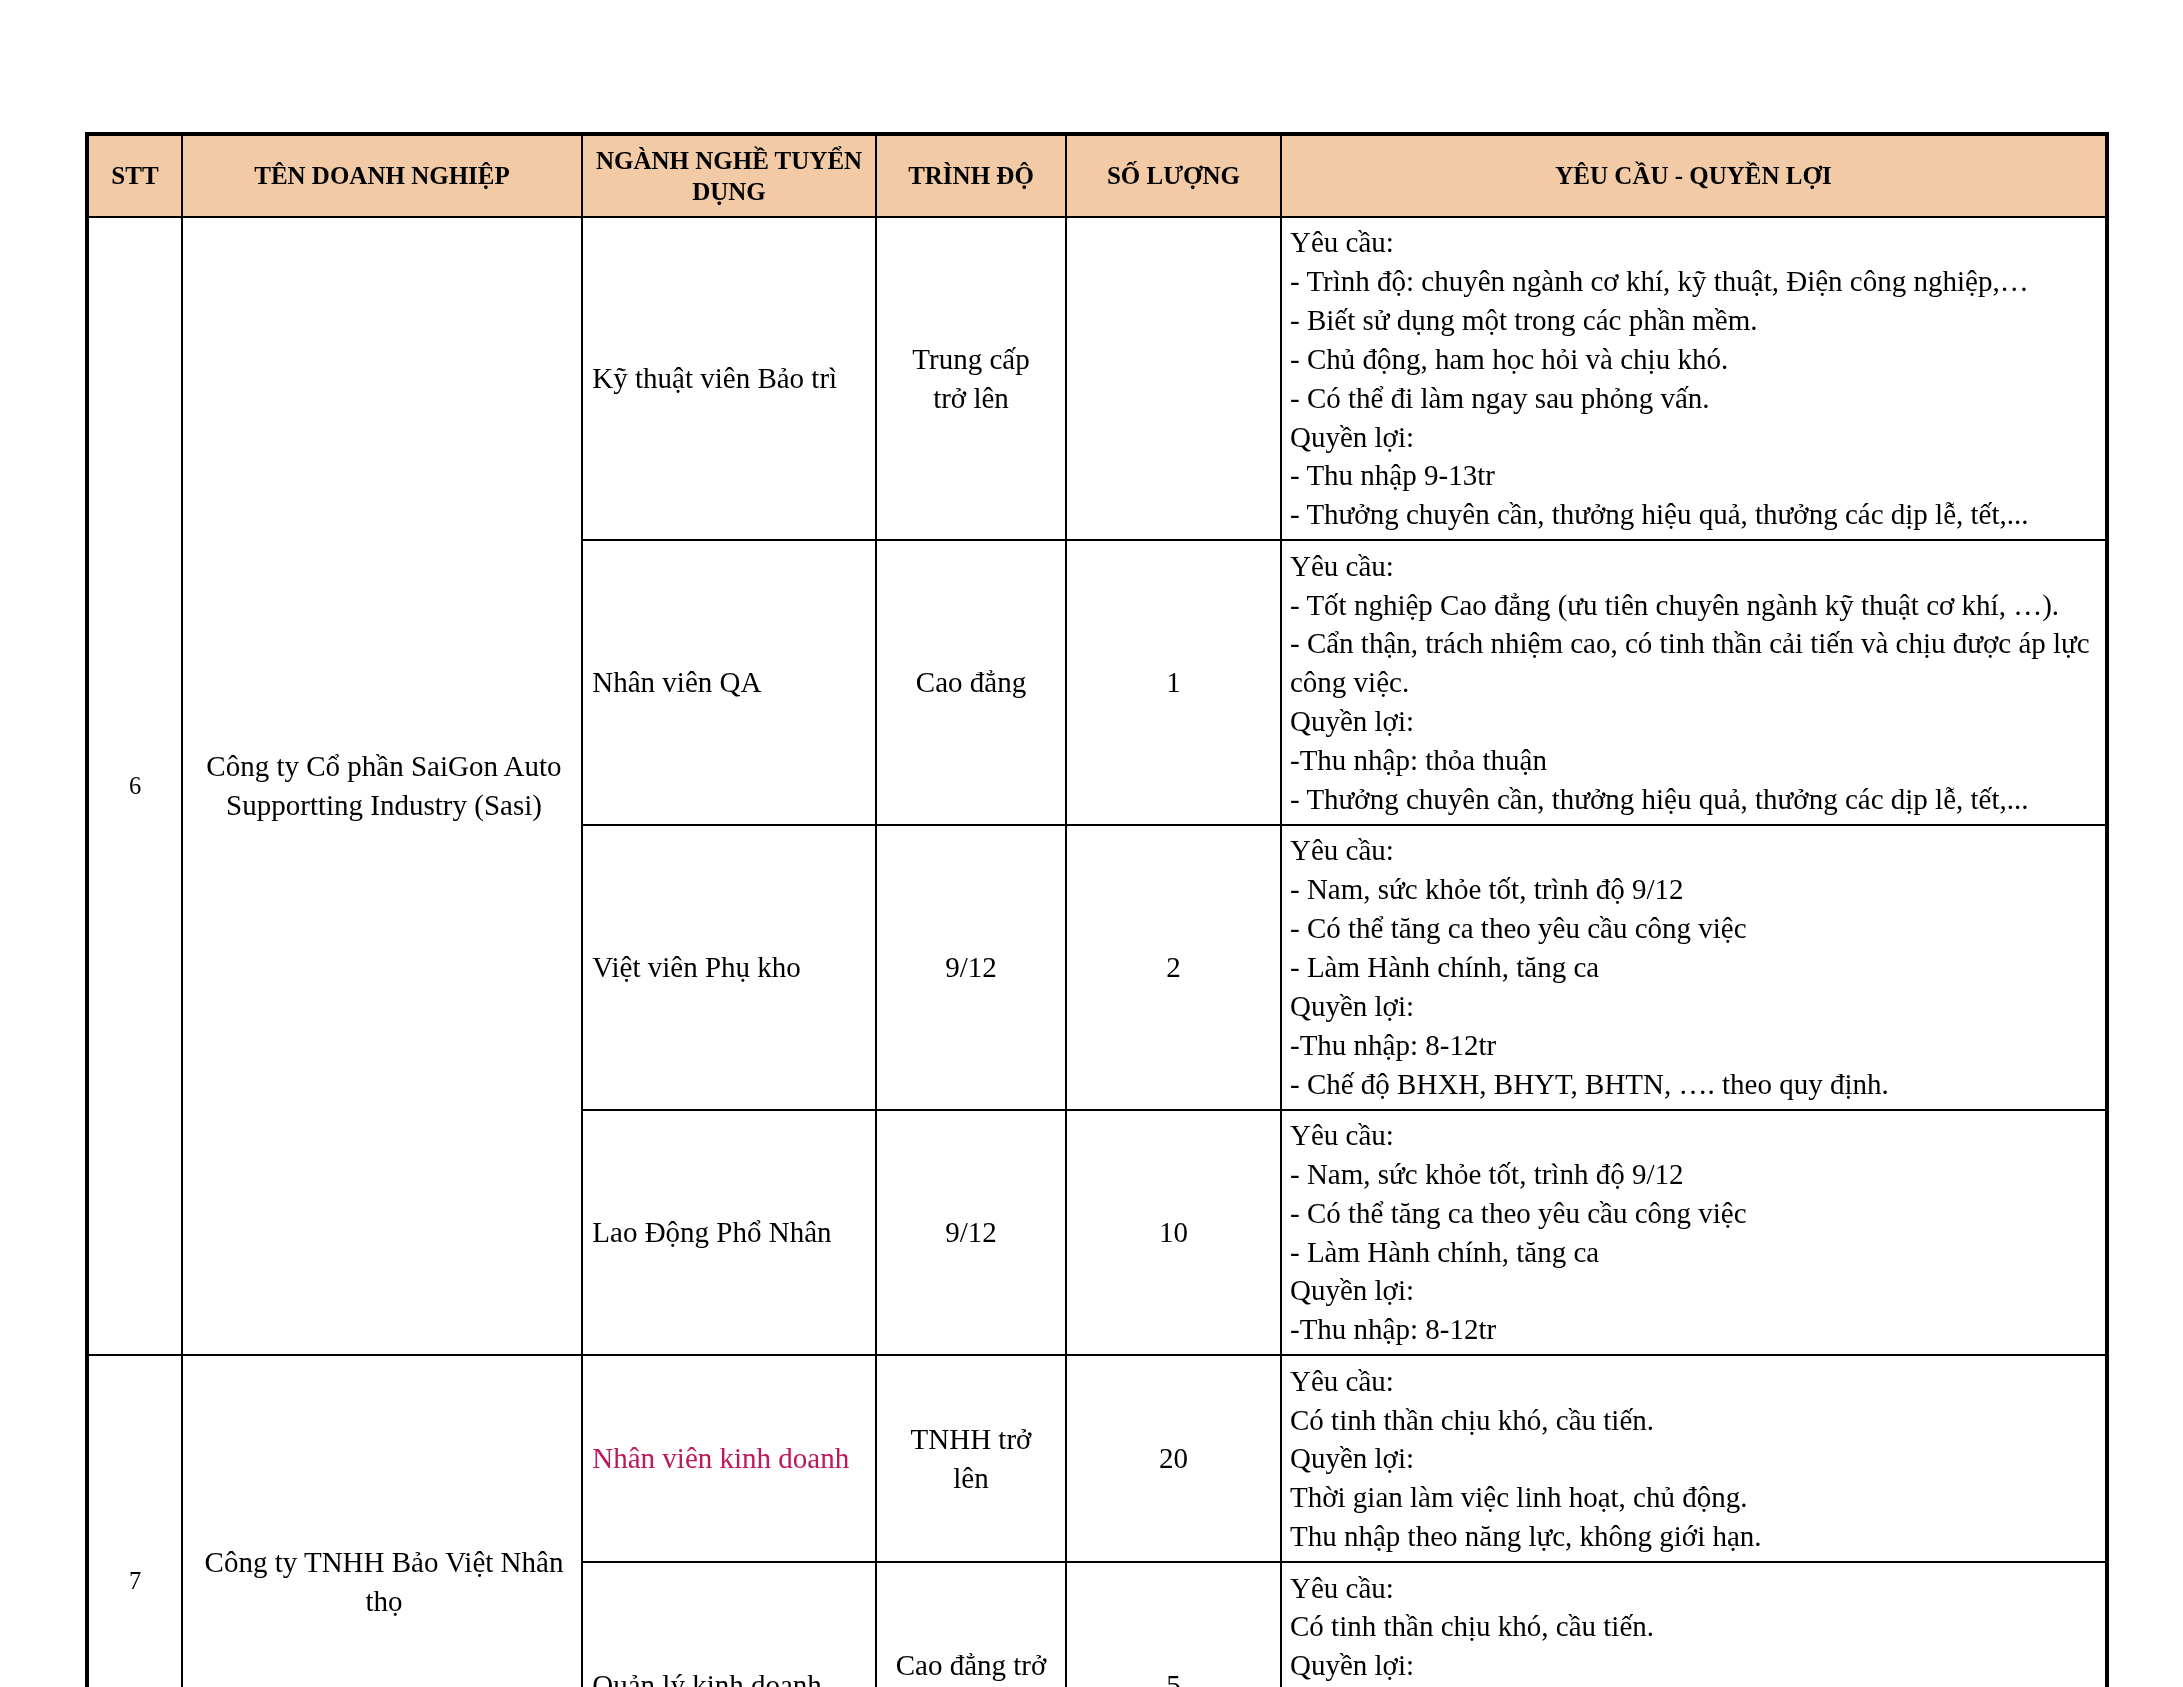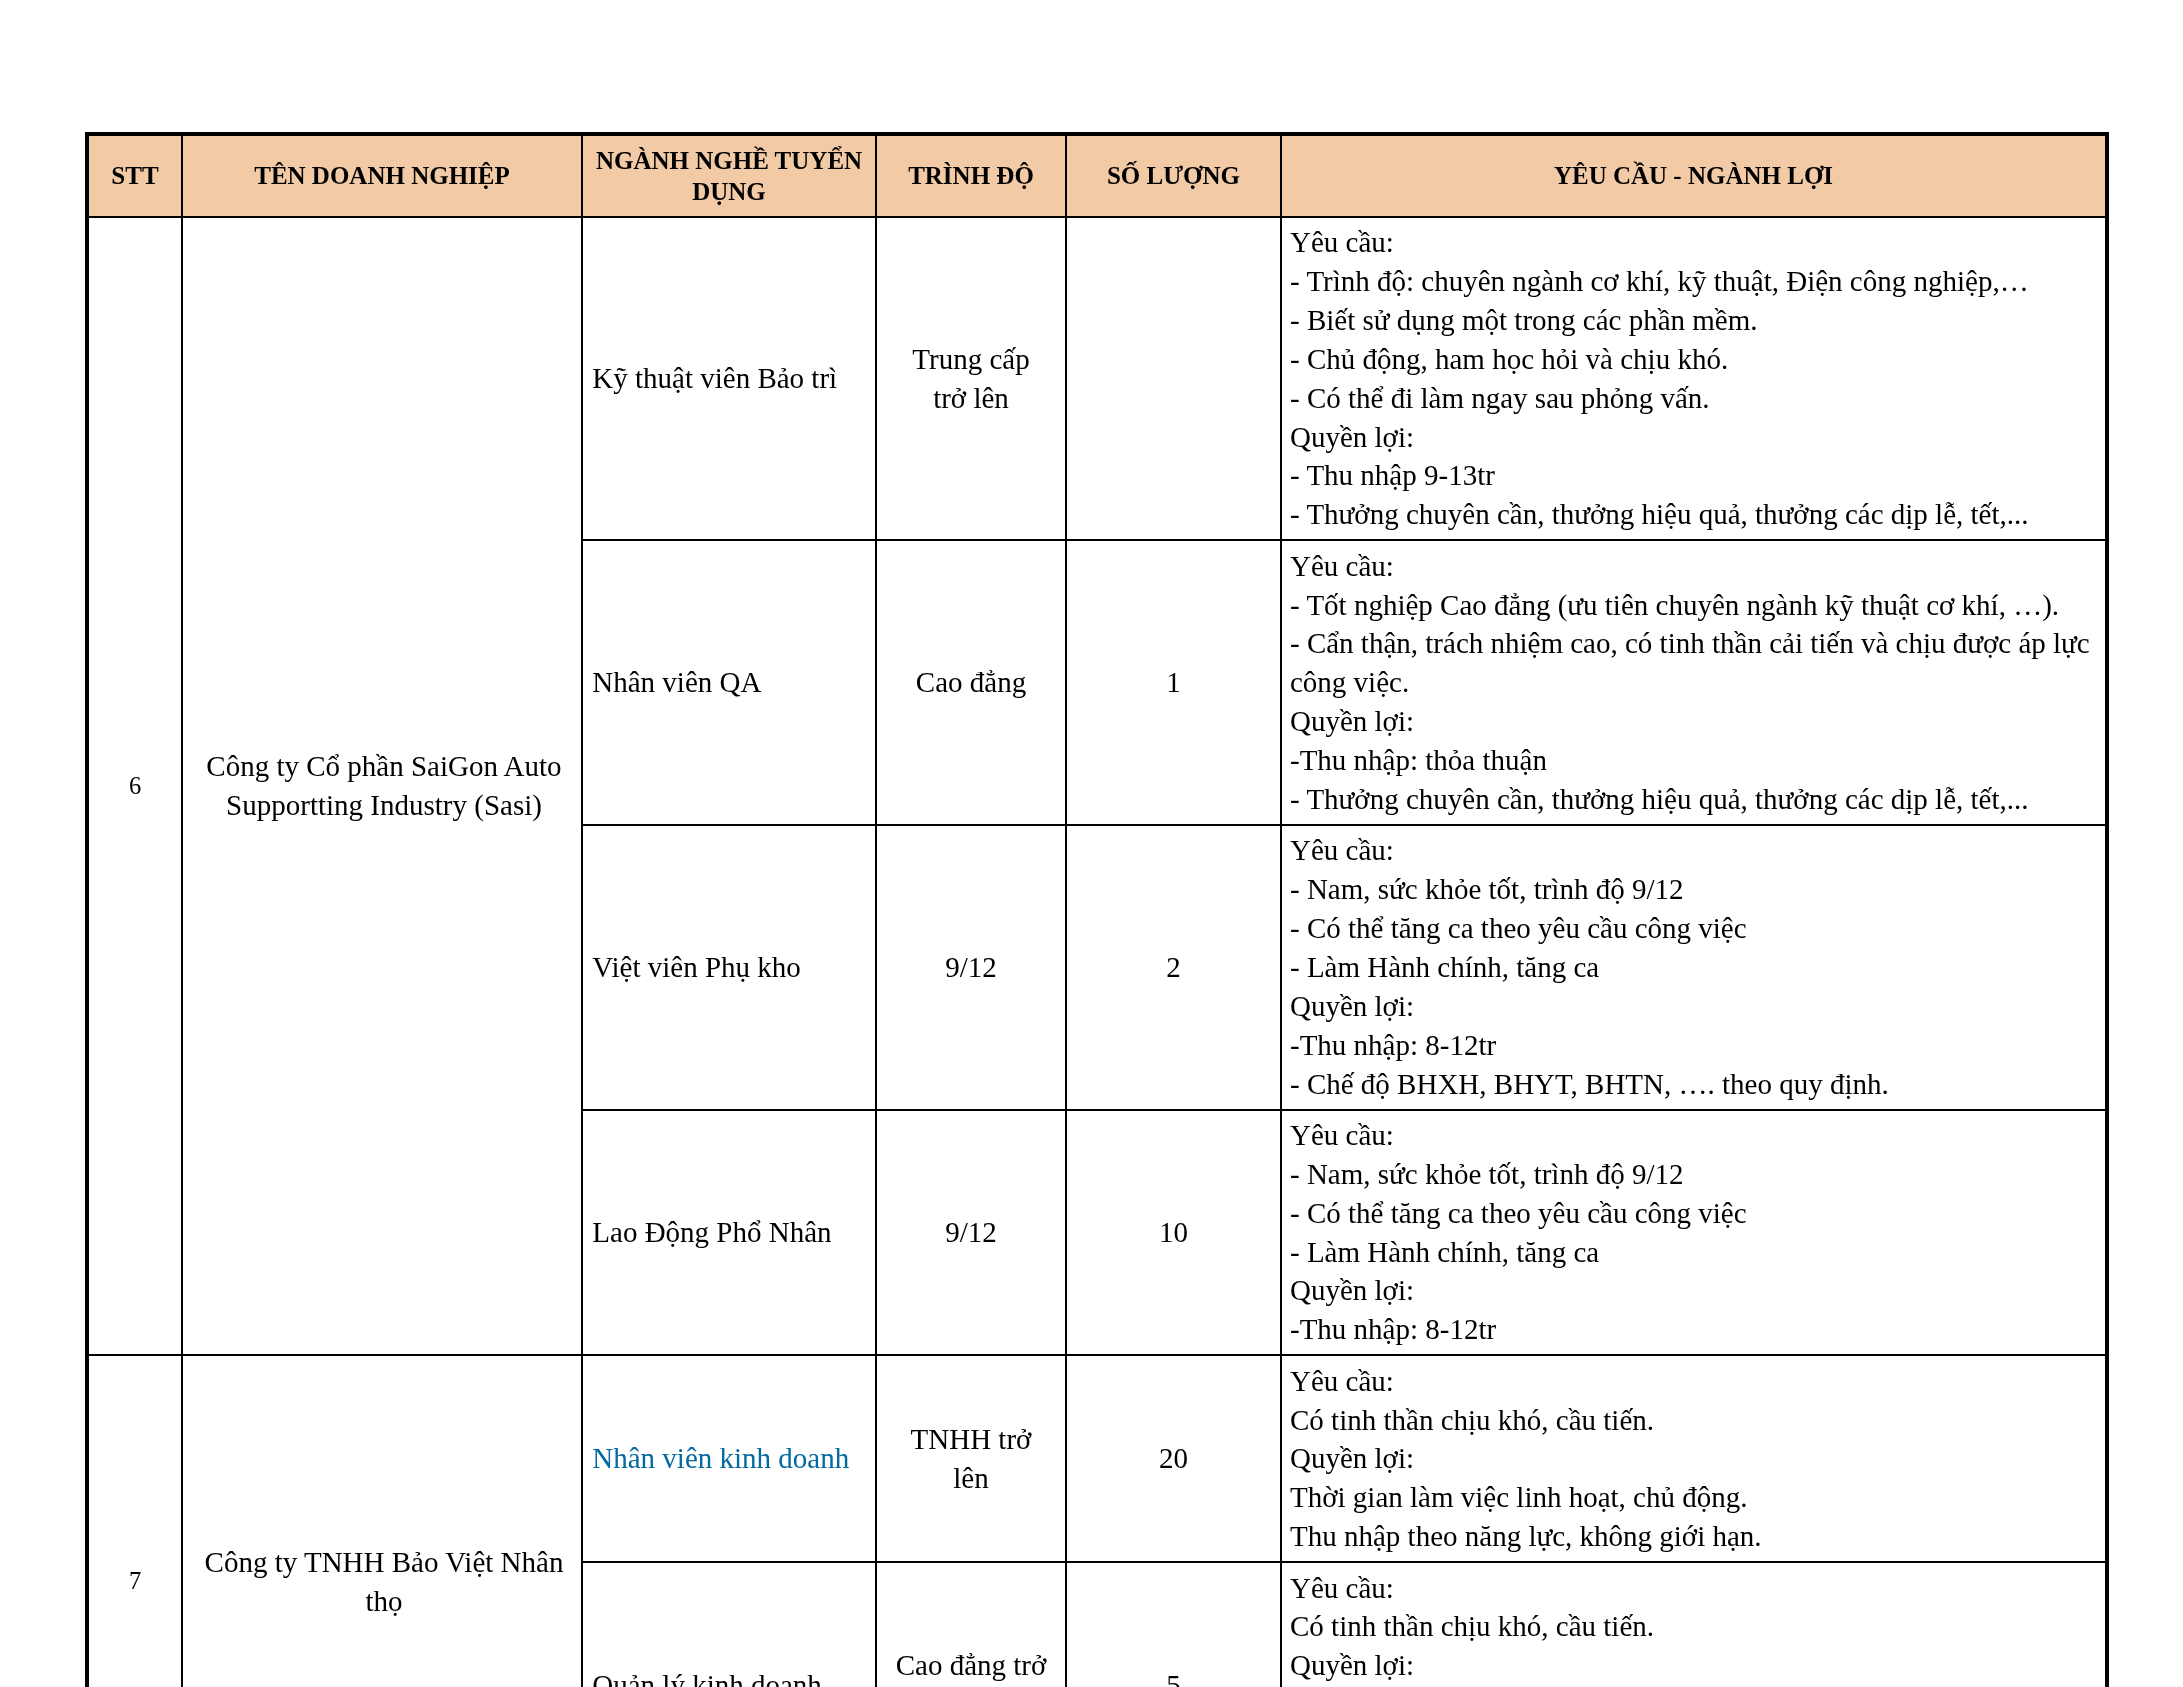--- a/index.html
+++ b/index.html
@@ -61,21 +61,21 @@
   td.c-qty {
     text-align: center;
     padding: 5.3px 6.6px;
   }
   td.c-details {
     text-align: left;
     padding: 5.3px 9.3px 5.3px 8px;
     white-space: pre-line;
   }
   td.blue-title {
-    color: #0369a1;
+    color: #be185d;
   }
 </style>
 </head>
 <body>
 
 <div class="page">
   <table class="recruit">
     <colgroup>
       <col style="width:95px">
       <col style="width:400px">
@@ -84,21 +84,21 @@
       <col style="width:215px">
       <col style="width:826px">
     </colgroup>
     <tbody>
         <tr style="height:83px">
       <th class="hdr">STT</th>
       <th class="hdr">TÊN DOANH NGHIỆP</th>
       <th class="hdr">NGÀNH NGHỀ TUYỂN DỤNG</th>
       <th class="hdr">TRÌNH ĐỘ</th>
       <th class="hdr">SỐ LƯỢNG</th>
-      <th class="hdr">YÊU CẦU - NGÀNH LỢI</th>
+      <th class="hdr">YÊU CẦU - QUYỀN LỢI</th>
     </tr>
 
     <tr style="height:275px">
       <td class="c-stt" rowspan="4">6</td>
       <td class="c-company" rowspan="4">Công ty Cổ phần SaiGon Auto Supportting Industry (Sasi)</td>
       <td class="c-job">Kỹ thuật viên Bảo trì</td>
       <td class="c-level">Trung cấp trở lên</td>
       <td class="c-qty"></td>
       <td class="c-details">Yêu cầu:
 - Trình độ: chuyên ngành cơ khí, kỹ thuật, Điện công nghiệp,…

